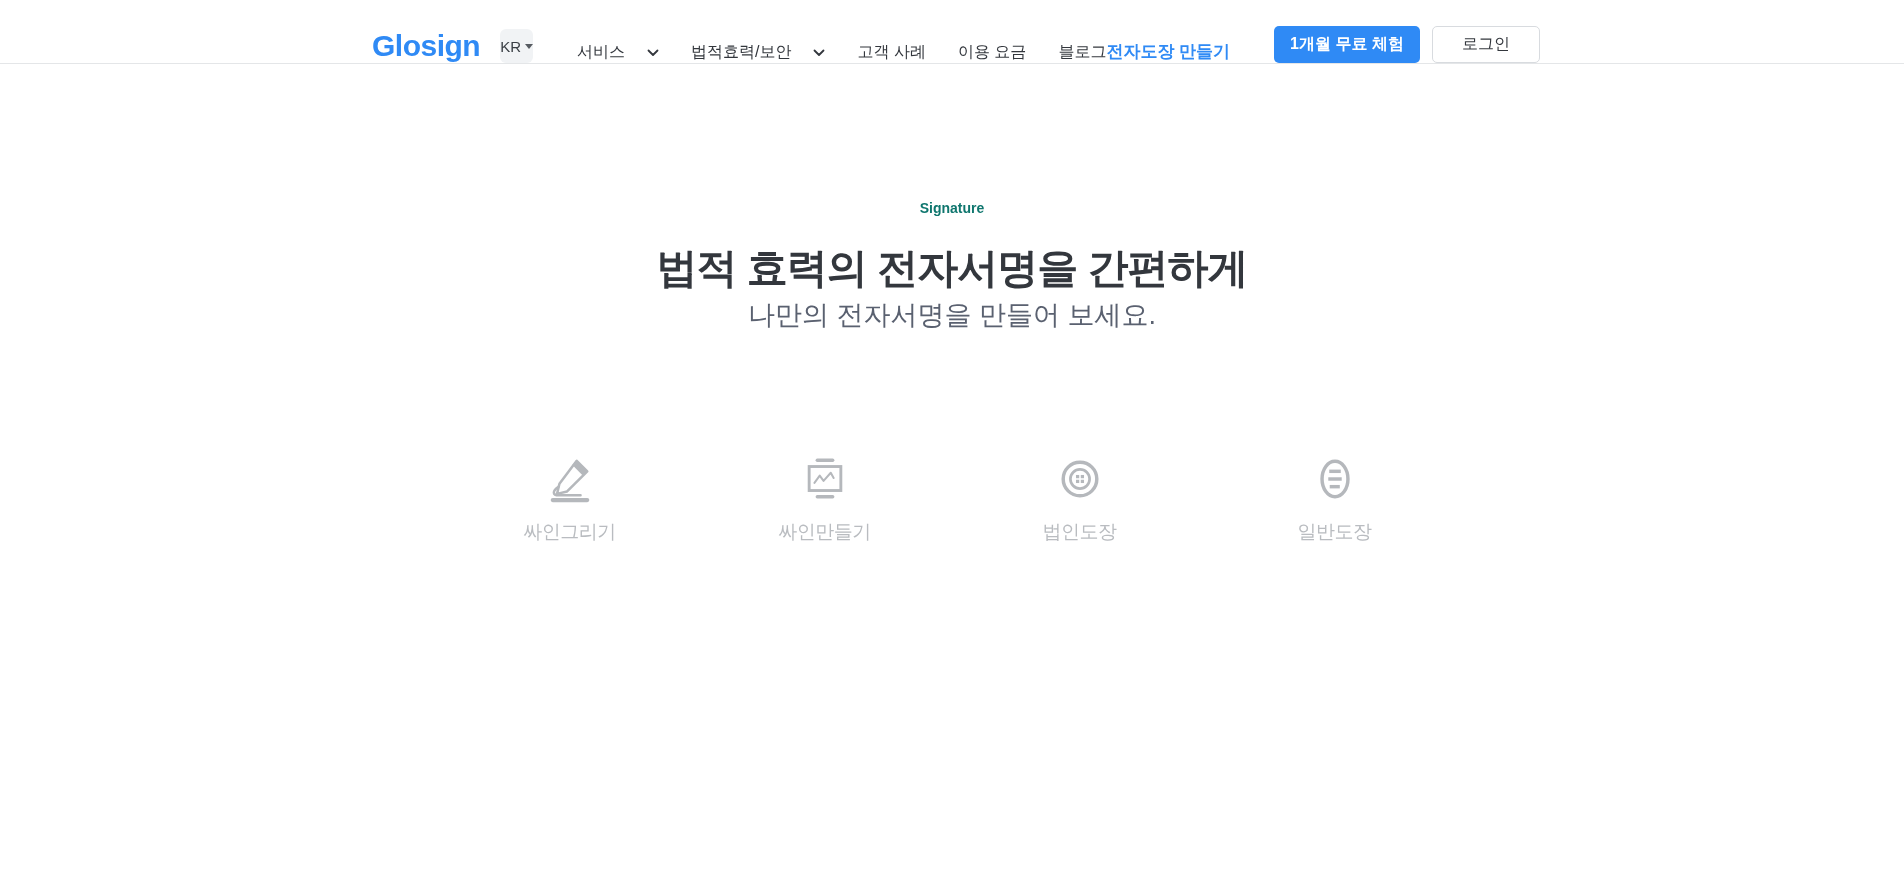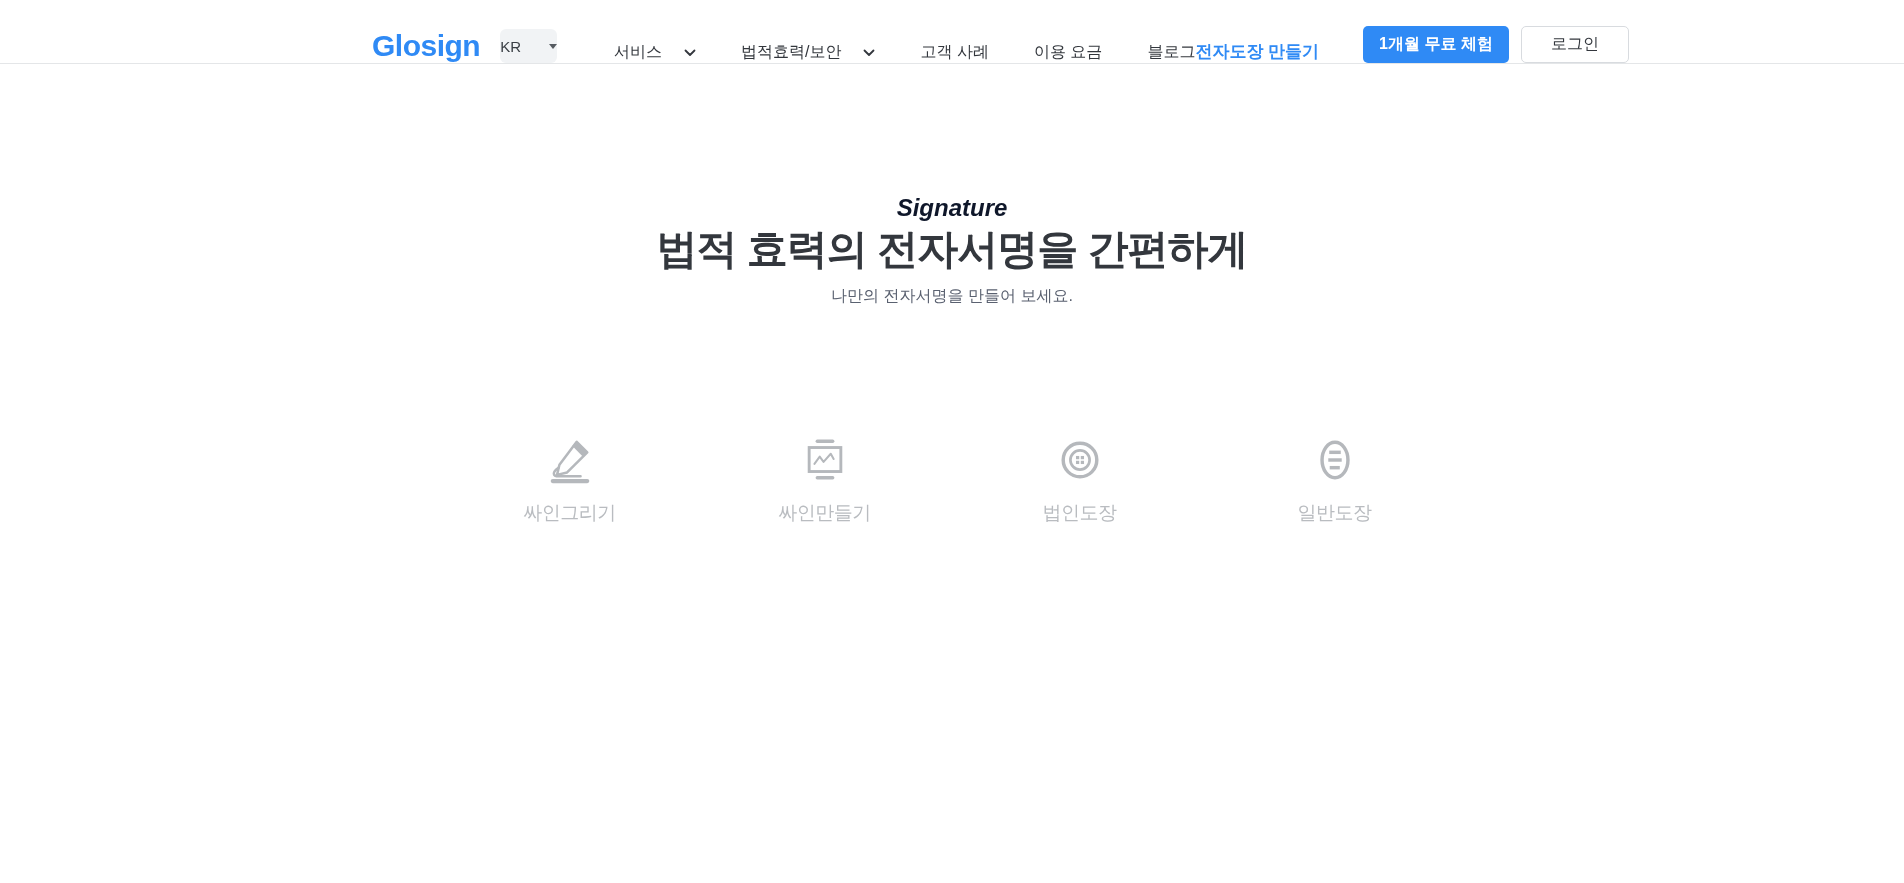--- a/index.html
+++ b/index.html
@@ -28,21 +28,21 @@
   }
   .lang {
     margin-left: 20px;
     width: 72px;
     height: 34px;
     background: #f1f3f5;
     border-radius: 6px;
     display: flex;
     align-items: center;
     justify-content: center;
-    gap: 28px;
+    gap: 4px;
     font-size: 15px;
     color: #3a3f45;
     cursor: pointer;
   }
   .caret {
     width: 0; height: 0;
     border-left: 4px solid transparent;
     border-right: 4px solid transparent;
     border-top: 5px solid #565b61;
   }
@@ -55,21 +55,20 @@
   nav { display: flex; align-items: center; gap: 32px; }
   .nav-item {
     display: flex;
     align-items: center;
     gap: 22px;
     font-size: 16px;
     font-weight: 500;
     color: #33373d;
     cursor: pointer;
     white-space: nowrap;
-    margin-left: 13px;
   }
   .spacer { flex: 1; }
   .stamp-link {
     font-size: 17px;
     font-weight: bold;
     color: #2f8af5;
     text-decoration: none;
     cursor: pointer;
     white-space: nowrap;
   }
@@ -97,37 +96,36 @@
     padding: 0 29px;
     border-radius: 5px;
     cursor: pointer;
     white-space: nowrap;
   }
 
   
   main { text-align: center; }
   .eyebrow {
     padding-top: 133px;
-    font-size: 24px;
+    font-size: 14px;
     line-height: 22px;
     font-weight: bold;
-    color: #0f172a;
-    font-style: italic;
+    color: #0f766e;
   }
   .hero-title {
-    margin-top: 7px;
+    margin-top: 26px;
     font-size: 41px;
     line-height: 46px;
     font-weight: bold;
     color: #33373d;
     letter-spacing: -1px;
   }
   .hero-subtitle {
     margin-top: 12px;
-    font-size: 16px;
+    font-size: 27px;
     line-height: 24px;
     color: #5a6170;
   }
 
   
   .options {
     margin-top: 128px;
     display: flex;
     justify-content: center;
     gap: 40px;

